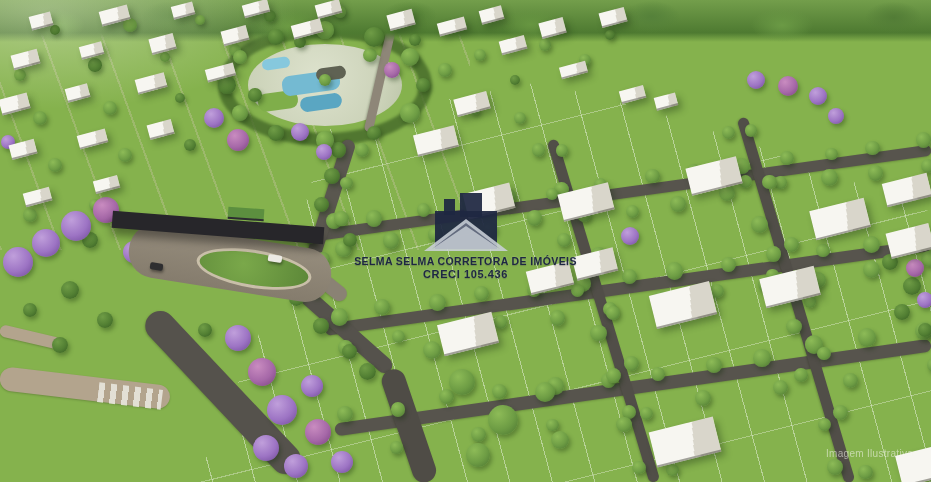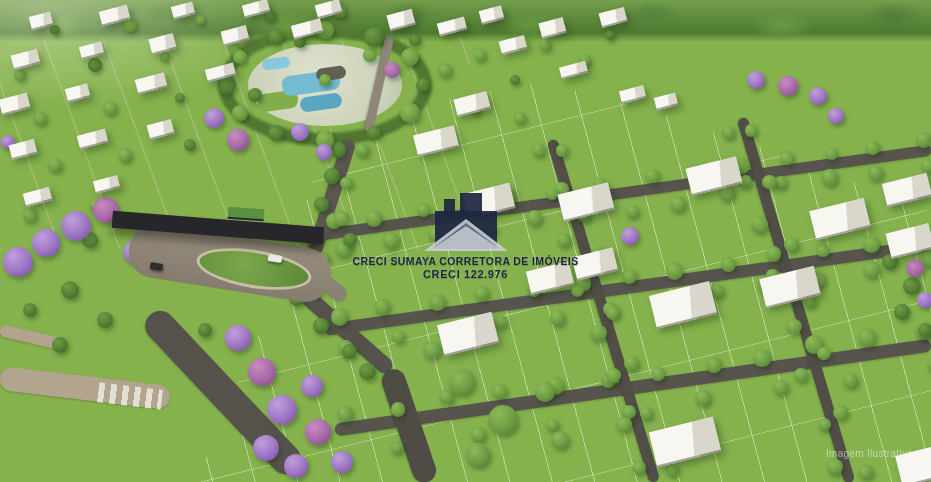--- a/index.html
+++ b/index.html
@@ -368,18 +368,18 @@
   <div class="abs" id="crosswalk"></div>
 
   <div class="abs" id="watermark">
     <svg id="wm-logo" width="96" height="66" viewBox="0 0 96 66">
       <rect x="26" y="6" width="11" height="16" fill="rgba(30,39,66,.93)"></rect>
       <rect x="42" y="0" width="22" height="24" fill="rgba(30,39,66,.93)"></rect>
       <rect x="17" y="18" width="62" height="38" fill="rgba(30,39,66,.93)"></rect>
       <polygon points="6,58 48,26 90,58" fill="rgba(203,208,216,.88)"></polygon>
       <polygon points="14,56 48,30 82,56 48,33" fill="rgba(30,39,66,.55)"></polygon>
     </svg>
-    <div id="wm-line1">CRECI SUMAYA CORRETORA DE IMÓVEIS</div>
-    <div id="wm-line2">CRECI 122.976</div>
+    <div id="wm-line1">SELMA SELMA CORRETORA DE IMÓVEIS</div>
+    <div id="wm-line2">CRECI 105.436</div>
   </div>
 
   <div class="abs" id="corner-note">Imagem Ilustrativa</div>
 </div>
 
 </body></html>

